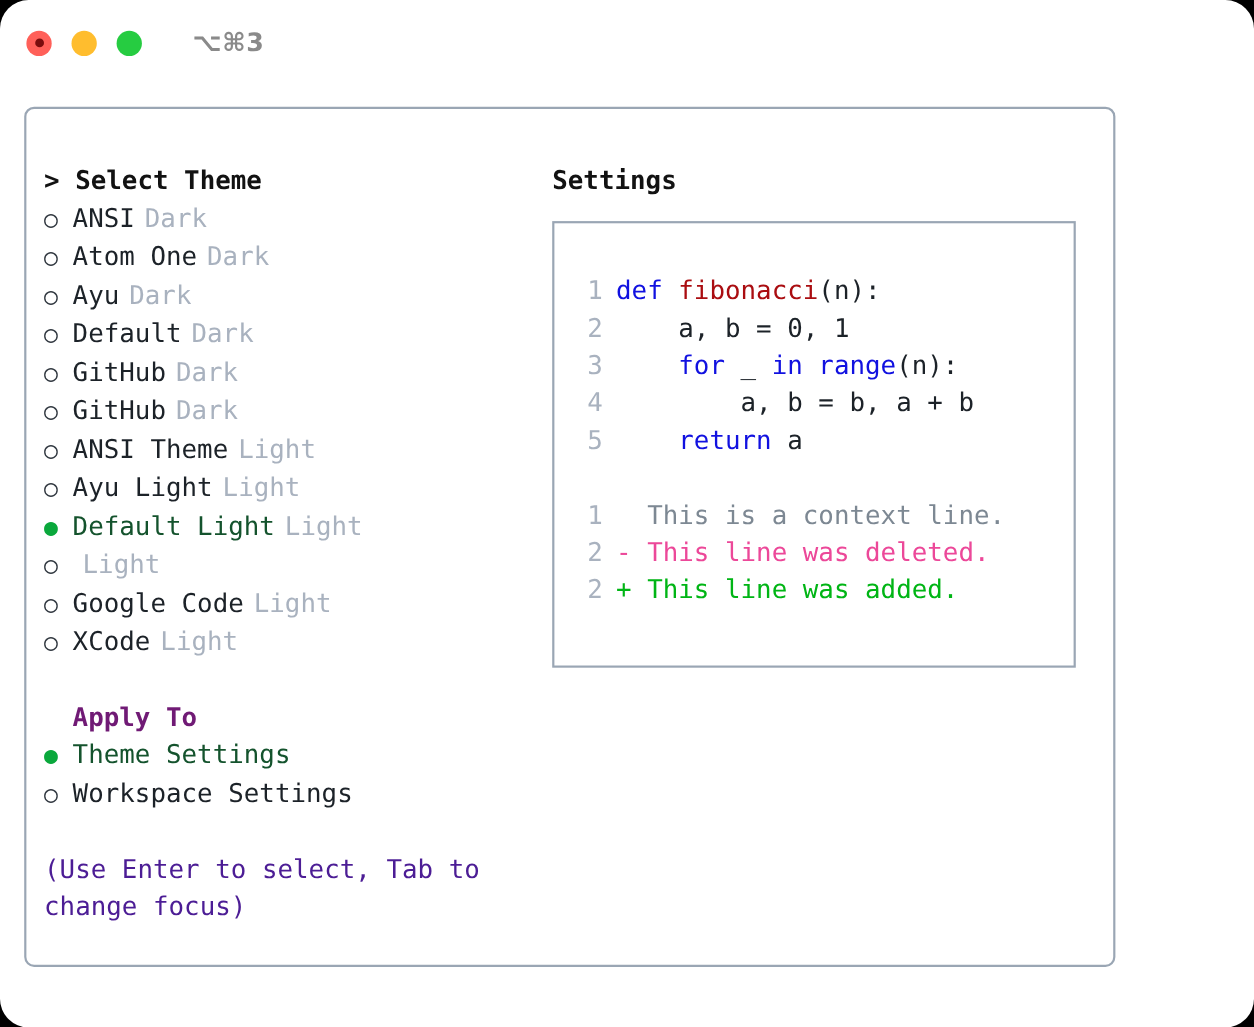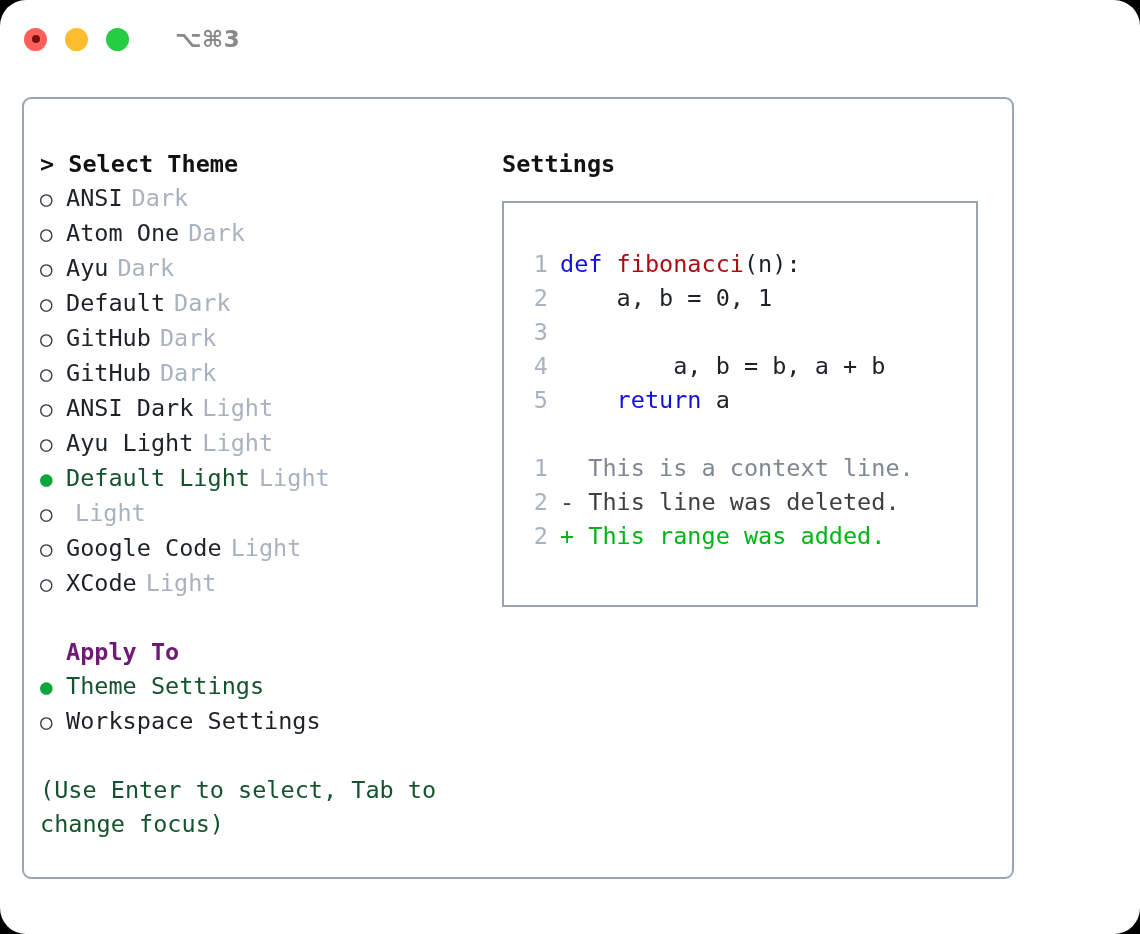--- a/index.html
+++ b/index.html
@@ -142,21 +142,21 @@
     color: #701a75;
     line-height: 34px;
     padding-left: 26px;
     white-space: pre;
   }
 
   .spacer-lg { height: 34px; }
 
   .hint {
     margin-top: 34px;
-    color: #14532d;
+    color: #4c1d95;
     font-size: 23.5px;
     line-height: 34px;
     width: 404px;
   }
 
   
   .right-col {
     position: absolute;
     left: 478px;
     top: 48px;
@@ -195,21 +195,21 @@
     margin-right: 12px;
   }
   .code-text { color: #1c2228; }
 
   .tok-kw   { color: #1111e0; text-align: center; }
   .tok-fn   { color: #aa0d11; text-align: right; }
   .tok-plain{ color: #1c2228; }
 
   .diff-gap { height: 34px; }
   .diff-ctx { color: #7d8893; }
-  .diff-del { color: #404040; }
+  .diff-del { color: #ec4899; }
   .diff-add { color: #00b515; }
 </style>
 </head>
 <body>
 
 <div id="app">
   <div class="window">
 
     <div class="titlebar">
       <div class="lights">
@@ -228,21 +228,21 @@
         <div class="left-col">
           <div class="section-prompt">&gt; Select Theme</div>
 
           <div id="theme-list">
               <div class="opt-row"><span class="opt-marker">○</span><span class="opt-label">ANSI</span><span class="opt-tag">Dark</span></div>
               <div class="opt-row"><span class="opt-marker">○</span><span class="opt-label">Atom One</span><span class="opt-tag">Dark</span></div>
               <div class="opt-row"><span class="opt-marker">○</span><span class="opt-label">Ayu</span><span class="opt-tag">Dark</span></div>
               <div class="opt-row"><span class="opt-marker">○</span><span class="opt-label">Default</span><span class="opt-tag">Dark</span></div>
               <div class="opt-row"><span class="opt-marker">○</span><span class="opt-label">GitHub</span><span class="opt-tag">Dark</span></div>
               <div class="opt-row"><span class="opt-marker">○</span><span class="opt-label">GitHub</span><span class="opt-tag">Dark</span></div>
-              <div class="opt-row"><span class="opt-marker">○</span><span class="opt-label">ANSI Dark</span><span class="opt-tag">Light</span></div>
+              <div class="opt-row"><span class="opt-marker">○</span><span class="opt-label">ANSI Theme</span><span class="opt-tag">Light</span></div>
               <div class="opt-row"><span class="opt-marker">○</span><span class="opt-label">Ayu Light</span><span class="opt-tag">Light</span></div>
               <div class="opt-row"><span class="opt-marker sel">●</span><span class="opt-label sel">Default Light</span><span class="opt-tag">Light</span></div>
               <div class="opt-row"><span class="opt-marker">○</span><span class="opt-tag">Light</span></div>
               <div class="opt-row"><span class="opt-marker">○</span><span class="opt-label">Google Code</span><span class="opt-tag">Light</span></div>
               <div class="opt-row"><span class="opt-marker">○</span><span class="opt-label">XCode</span><span class="opt-tag">Light</span></div>
             </div>
 
           <div class="spacer-lg"></div>
 
           <div class="subheading">Apply To</div>
@@ -255,29 +255,29 @@
           <div class="hint">(Use Enter to select, Tab to change focus)</div>
         </div>
 
         <div class="right-col">
           <div class="preview-title">Settings</div>
 
           <div class="preview-box">
             <div id="code-block">
                 <div class="code-line"><span class="gutter">1</span><span class="code-text"><span class="tok-kw">def </span><span class="tok-fn">fibonacci</span><span class="tok-plain">(n):</span></span></div>
                 <div class="code-line"><span class="gutter">2</span><span class="code-text"><span class="tok-plain">    a, b = 0, 1</span></span></div>
-                <div class="code-line"><span class="gutter">3</span></div>
+                <div class="code-line"><span class="gutter">3</span><span class="code-text"><span class="tok-plain">    </span><span class="tok-kw">for</span><span class="tok-plain"> _ </span><span class="tok-kw">in</span><span class="tok-plain"> </span><span class="tok-kw">range</span><span class="tok-plain">(n):</span></span></div>
                 <div class="code-line"><span class="gutter">4</span><span class="code-text"><span class="tok-plain">        a, b = b, a + b</span></span></div>
                 <div class="code-line"><span class="gutter">5</span><span class="code-text"><span class="tok-plain">    </span><span class="tok-kw">return</span><span class="tok-plain"> a</span></span></div>
               </div>
             <div class="diff-gap"></div>
             <div id="diff-block">
                 <div class="code-line"><span class="gutter">1</span><span class="diff-ctx">  This is a context line.</span></div>
                 <div class="code-line"><span class="gutter">2</span><span class="diff-del">- This line was deleted.</span></div>
-                <div class="code-line"><span class="gutter">2</span><span class="diff-add">+ This range was added.</span></div>
+                <div class="code-line"><span class="gutter">2</span><span class="diff-add">+ This line was added.</span></div>
               </div>
           </div>
         </div>
 
       </div>
     </div>
   </div>
 </div>
 
 </body></html>

